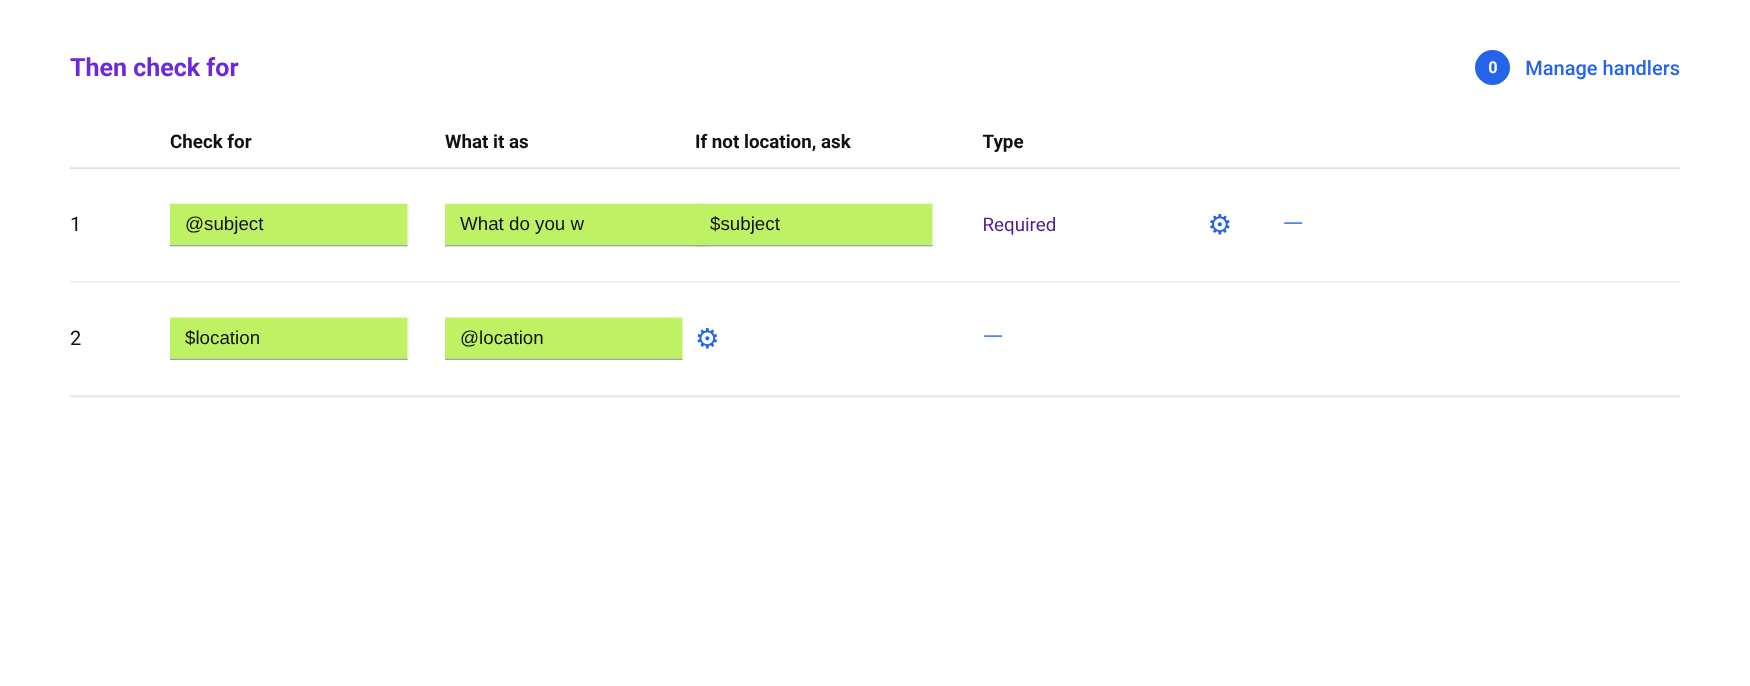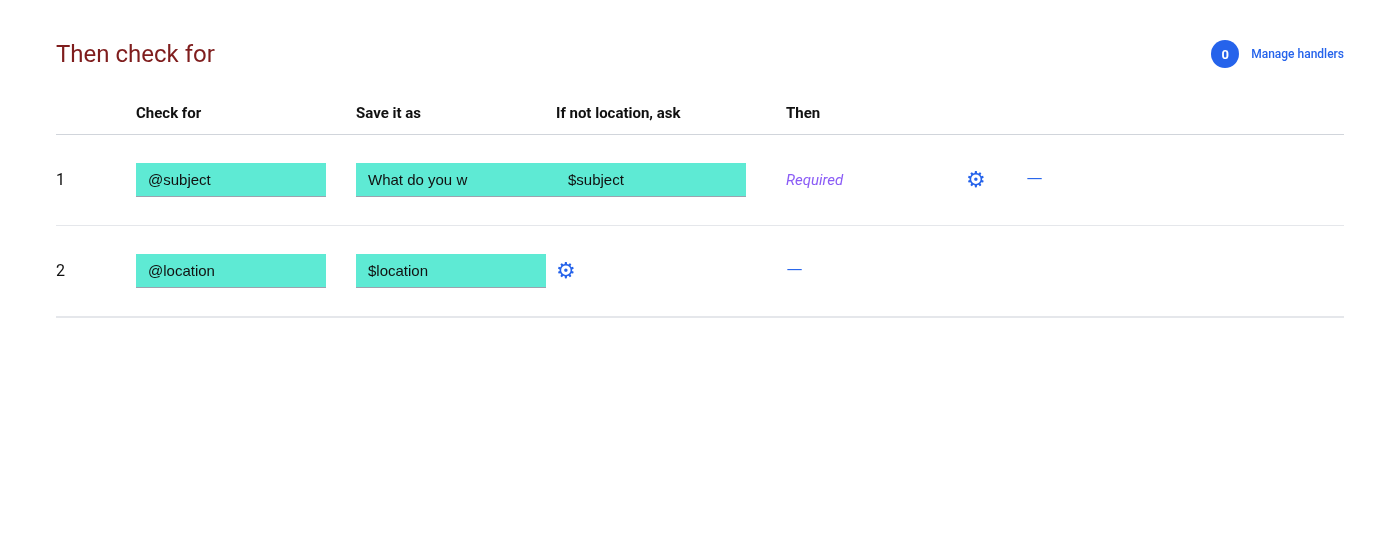--- a/index.html
+++ b/index.html
@@ -16,23 +16,23 @@
     }
 
     .header {
       display: flex;
       align-items: center;
       justify-content: space-between;
       margin-bottom: 36px;
     }
 
     .page-title {
-      font-size: 24px;
-      font-weight: 400;
-      color: #7f1d1d;
+      font-size: 20px;
+      font-weight: 700;
+      color: #6d28d9;
     }
 
     .header-right {
       display: flex;
       align-items: center;
       gap: 12px;
     }
 
     .badge {
       width: 28px;
@@ -42,21 +42,21 @@
       color: #fff;
       font-size: 13px;
       font-weight: 700;
       display: flex;
       align-items: center;
       justify-content: center;
     }
 
     .manage-link {
       color: #2563eb;
-      font-size: 12px;
+      font-size: 16px;
       font-weight: 500;
       cursor: pointer;
       text-decoration: none;
     }
 
     .table-container {
       width: 100%;
     }
 
     .table-header {
@@ -83,43 +83,42 @@
       padding: 28px 0;
       border-bottom: 1.5px solid #e5e7eb;
     }
 
     .row-number {
       font-size: 16px;
       color: #111;
     }
 
     .cell-input {
-      background: #5eead4;
+      background: #bef264;
       border: none;
       border-bottom: 1.5px solid #9ca3af;
       padding: 8px 12px;
       font-size: 15px;
       color: #111;
       width: 190px;
       outline: none;
       cursor: text;
     }
 
     .cell-input::placeholder {
       color: #9ca3af;
     }
 
     .cell-input.prompt {
       width: 210px;
     }
 
     .type-text {
       font-size: 15px;
-      color: #8b5cf6;
-      font-style: italic;
+      color: #4c1d95;
     }
 
     .gear-icon {
       color: #2563eb;
       font-size: 22px;
       cursor: pointer;
     }
 
     .minus-icon {
       color: #2563eb;
@@ -144,23 +143,23 @@
       <div class="badge">0</div>
       <a class="manage-link">Manage handlers</a>
     </div>
   </div>
 
   <div class="table-container">
 
     <div class="table-header">
       <div class="col-header"></div>
       <div class="col-header">Check for</div>
-      <div class="col-header">Save it as</div>
+      <div class="col-header">What it as</div>
       <div class="col-header if-not-present">If not location, ask</div>
-      <div class="col-header">Then</div>
+      <div class="col-header">Type</div>
       <div class="col-header"></div>
       <div class="col-header"></div>
     </div>
 
     <div class="table-row">
       <div class="row-number">1</div>
       <div>
         <input class="cell-input" type="text" value="@subject" style="">
       </div>
       <div>
@@ -170,24 +169,24 @@
         <input class="cell-input" type="text" value="$subject" style="">
       </div>
       <div class="type-text">Required</div>
       <div class="gear-icon">⚙</div>
       <div class="minus-icon">—</div>
     </div>
 
     <div class="table-row">
       <div class="row-number">2</div>
       <div>
-        <input class="cell-input" type="text" value="@location" style="">
+        <input class="cell-input" type="text" value="$location" style="">
       </div>
       <div>
-        <input class="cell-input" type="text" value="$location" style="">
+        <input class="cell-input" type="text" value="@location" style="">
       </div>
       <div class="gear-icon">⚙</div>
       <div class="minus-icon">—</div>
     </div>
 
     <div class="bottom-border"></div>
 
   </div>
 </div>
 

